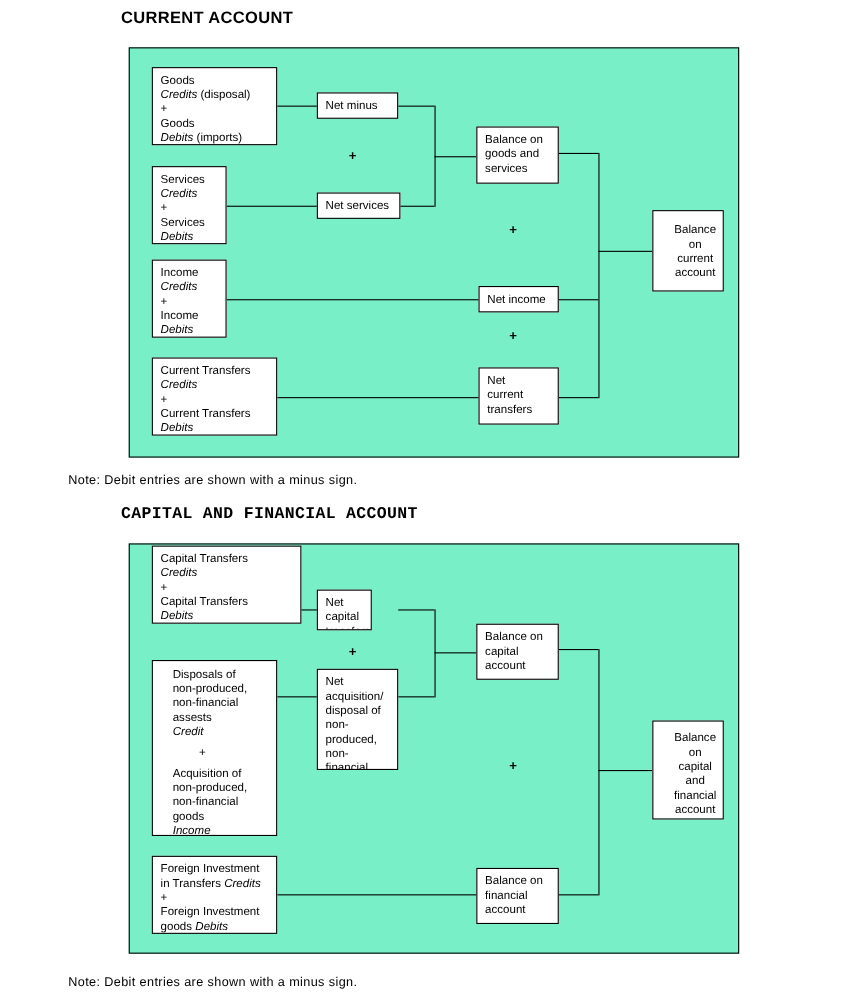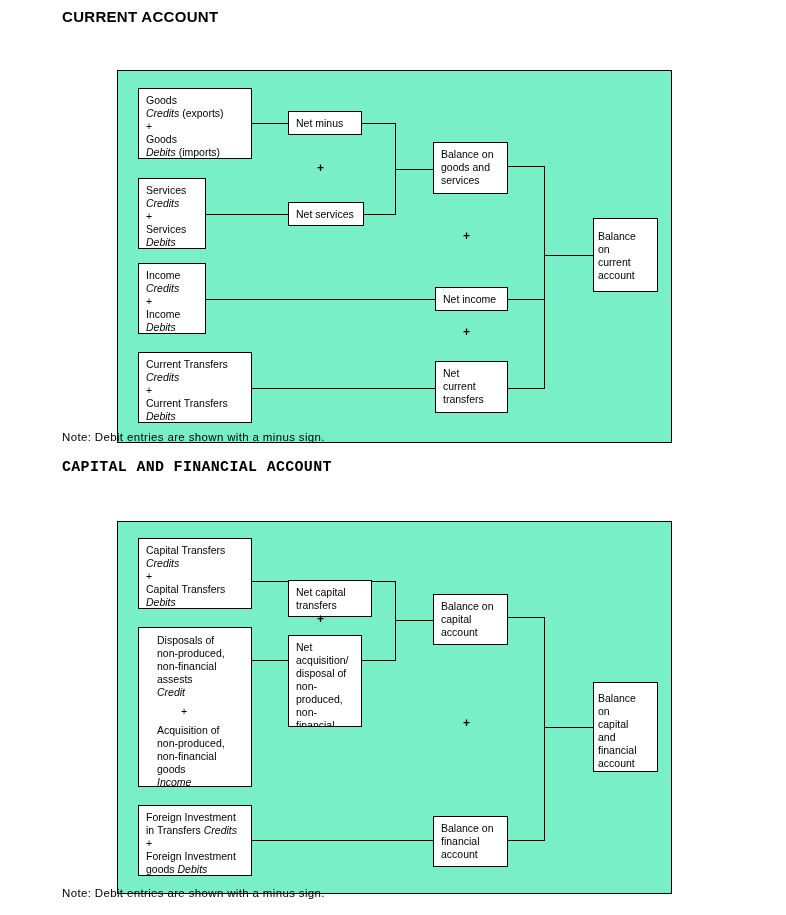--- a/index.html
+++ b/index.html
@@ -8,45 +8,45 @@
     font-family:"Liberation Sans","DejaVu Sans",sans-serif;
     color:#000;
     -webkit-font-smoothing:none;
   }
   .section-title{
     position:absolute;
     font-size:15px;
     font-weight:bold;
     letter-spacing:0.3px;
     white-space:nowrap;
+    margin-left:48px;
   }
   .panel{
     position:absolute;
     background:#78efc6;
     border:1px solid #000;
     box-sizing:border-box;
-    margin-top:27px;
   }
   .note{
     position:absolute;
     font-size:11.5px;
     white-space:nowrap;
     letter-spacing:0.35px;
   }
   .box{
     position:absolute;
     background:#ffffff;
     border:1px solid #000;
     box-sizing:border-box;
     font-size:10.5px;
     line-height:13px;
     padding:5px 6px 4px 7px;
     overflow:hidden;
   }
-  .box.center{ text-align:left; padding-left:4px; padding-right:4px;}
+  .box.center{ text-align:center; padding-left:17px; padding-right:4px;}
   .box .it{ font-style:italic; }
   .ln{
     position:absolute;
     background:#000;
   }
   .hl{ height:1px; }
   .vl{ width:1px; }
   .plus{
     position:absolute;
     font-size:12px;
@@ -74,21 +74,21 @@
   <div class="ln hl" style="left:277px;top:98px;width:38px;"></div>
 
   <div class="ln hl" style="left:390px;top:95px;width:36px;"></div>
   <div class="ln hl" style="left:390px;top:228px;width:36px;"></div>
   <div class="ln hl" style="left:390px;top:317px;width:36px;"></div>
   <div class="ln vl" style="left:426px;top:95px;height:223px;"></div>
   <div class="ln hl" style="left:426px;top:184px;width:49px;"></div>
 
   <div class="box" style="left:20px;top:17px;width:114px;height:71px;">
     <span>Goods</span><br>
-    <span class="it">Credits</span><span> (exports)</span><br>
+    <span class="it">Credits</span><span> (disposal)</span><br>
     <span>+</span><br>
     <span>Goods</span><br>
     <span class="it">Debits</span><span> (imports)</span>
   </div>
 
   <div class="box" style="left:20px;top:107px;width:68px;height:71px;">
     <span>Services</span><br>
     <span class="it">Credits</span><br>
     <span>+</span><br>
     <span>Services</span><br>
@@ -160,21 +160,21 @@
   <div class="ln hl" style="left:244px;top:59px;width:33px;"></div>
   <div class="ln hl" style="left:244px;top:138px;width:33px;"></div>
   <div class="ln vl" style="left:277px;top:59px;height:80px;"></div>
   <div class="ln hl" style="left:277px;top:98px;width:38px;"></div>
 
   <div class="ln hl" style="left:390px;top:95px;width:36px;"></div>
   <div class="ln hl" style="left:390px;top:318px;width:36px;"></div>
   <div class="ln vl" style="left:426px;top:95px;height:224px;"></div>
   <div class="ln hl" style="left:426px;top:205px;width:49px;"></div>
 
-  <div class="box" style="left:20px;top:16px;width:114px;height:71px;">
+  <div class="box" style="left:20px;top:1px;width:136px;height:71px;">
     <span>Capital Transfers</span><br>
     <span class="it">Credits</span><br>
     <span>+</span><br>
     <span>Capital Transfers</span><br>
     <span class="it">Debits</span>
   </div>
 
   <div class="box" style="left:20px;top:105px;width:114px;height:160px;padding-top:6px;padding-left:18px;">
     <span>Disposals of</span><br>
     <span>non-produced,</span><br>
@@ -190,21 +190,21 @@
   </div>
 
   <div class="box" style="left:20px;top:283px;width:114px;height:71px;">
     <span>Foreign Investment</span><br>
     <span>in Transfers </span><span class="it">Credits</span><br>
     <span>+</span><br>
     <span>Foreign Investment</span><br>
     <span>goods </span><span class="it">Debits</span>
   </div>
 
-  <div class="box" style="left:170px;top:58px;width:84px;height:37px;">
+  <div class="box" style="left:170px;top:41px;width:50px;height:37px;">
     <span>Net capital</span><br>
     <span>transfers</span>
   </div>
 
   <div class="box" style="left:170px;top:113px;width:74px;height:92px;">
     <span>Net</span><br>
     <span>acquisition/</span><br>
     <span>disposal of</span><br>
     <span>non-produced,</span><br>
     <span>non-financial</span><br>

